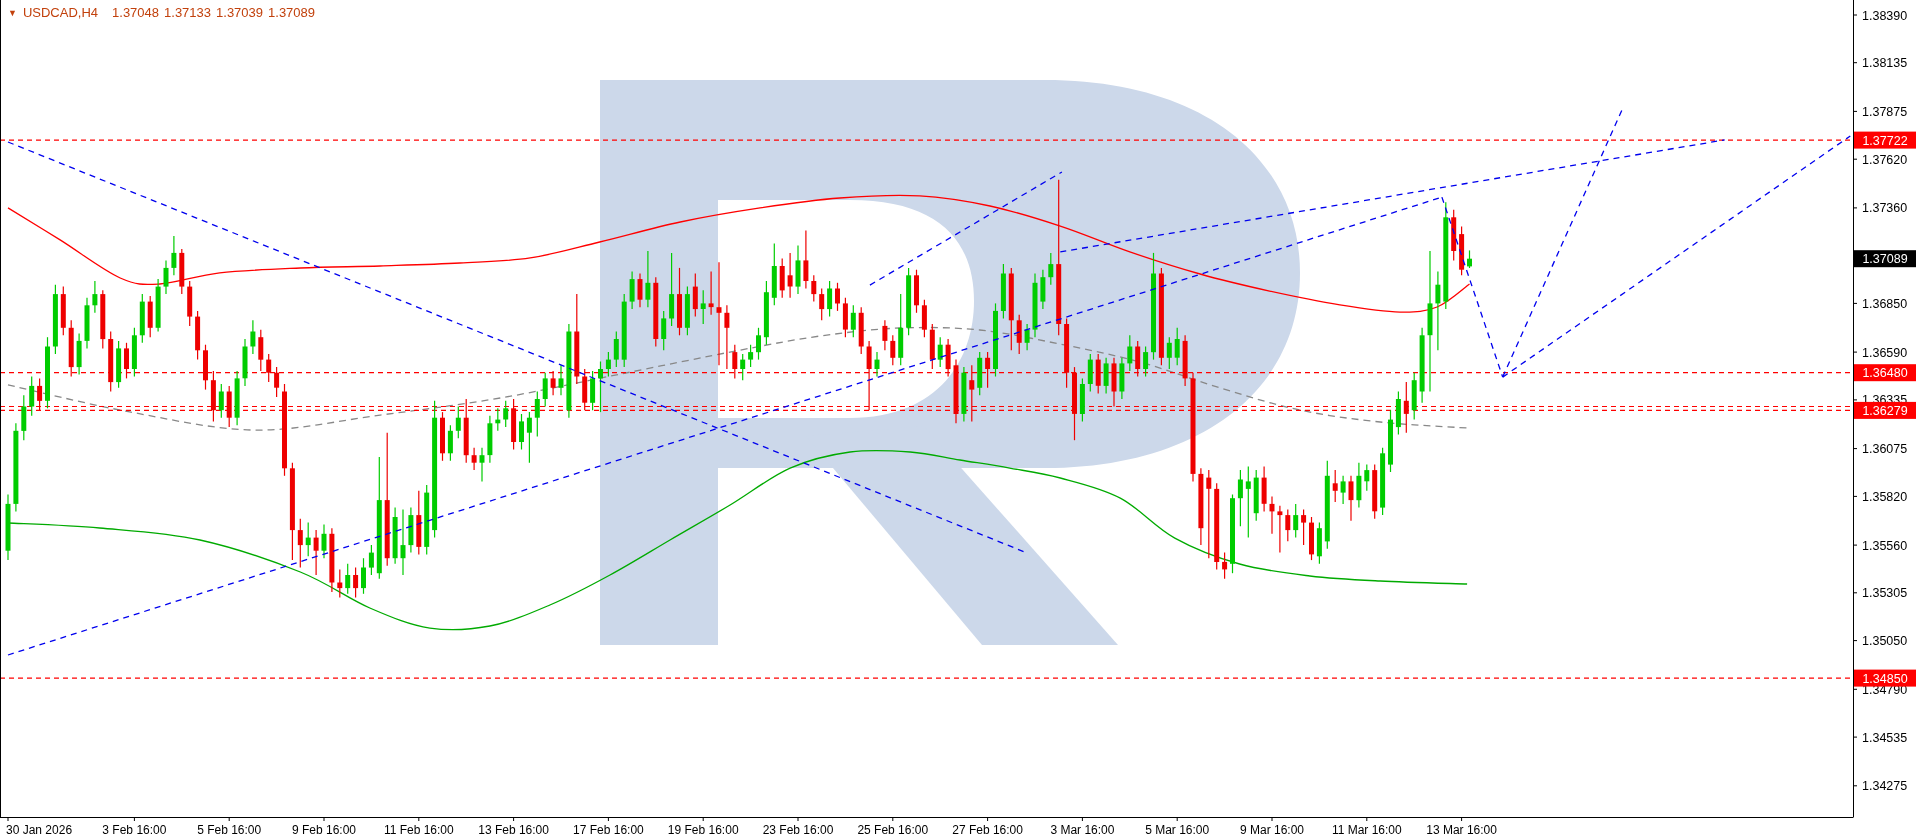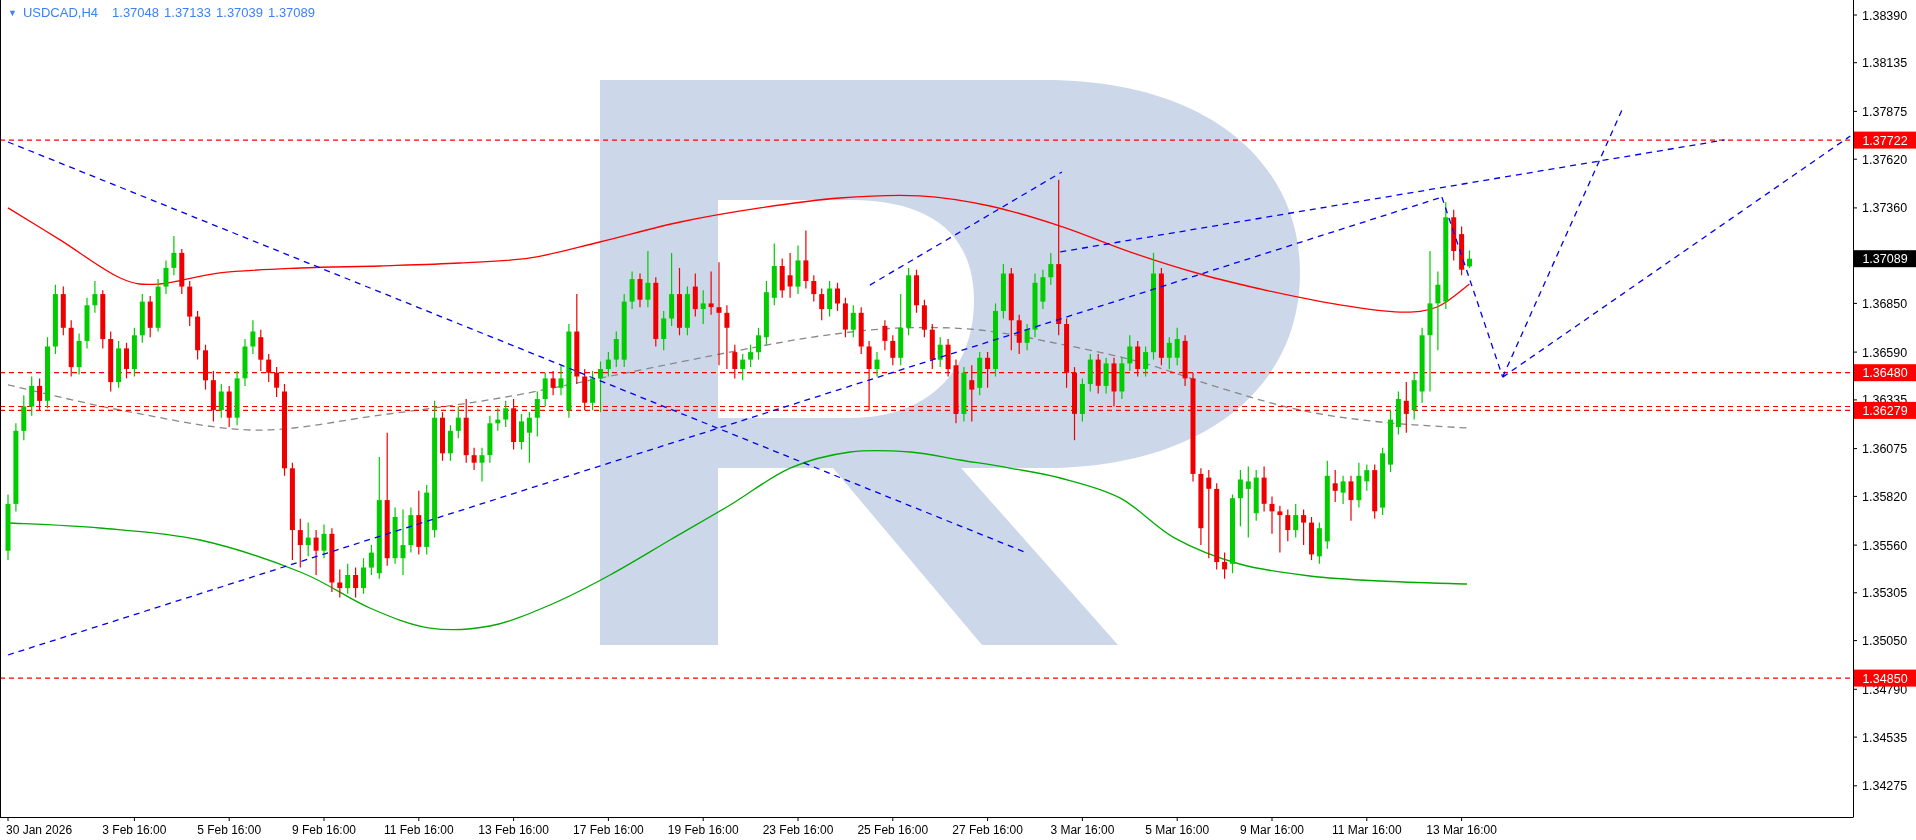--- a/index.html
+++ b/index.html
@@ -1,18 +1,18 @@
 <!DOCTYPE html>
 <html><head>
 <meta charset="utf-8">
 <style>
   html,body{margin:0;padding:0;background:#ffffff;width:1916px;height:840px;overflow:hidden;
             font-family:"Liberation Sans",sans-serif;}
   #window{position:relative;width:1916px;height:840px;background:#fff;}
-  #title{position:absolute;left:8px;top:5px;font-size:13px;color:#3b82f6;z-index:5;white-space:nowrap;}
+  #title{position:absolute;left:8px;top:5px;font-size:13px;color:#c2410c;z-index:5;white-space:nowrap;}
   #title .tri{font-size:9px;vertical-align:1px;margin-right:6px;}
   #title .sym{margin-right:14px;}
   #title .q{margin-right:5px;}
   svg text{font-family:"Liberation Sans",sans-serif;}
 </style>
 </head>
 <body>
 
 <div id="window">
   <div id="title">

